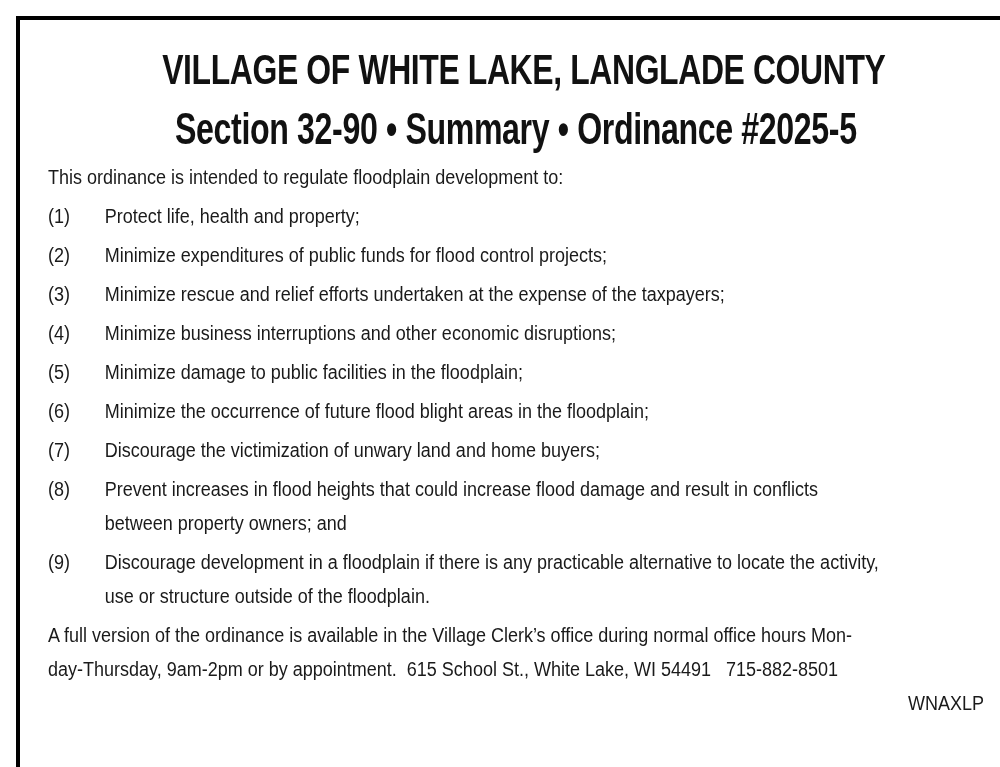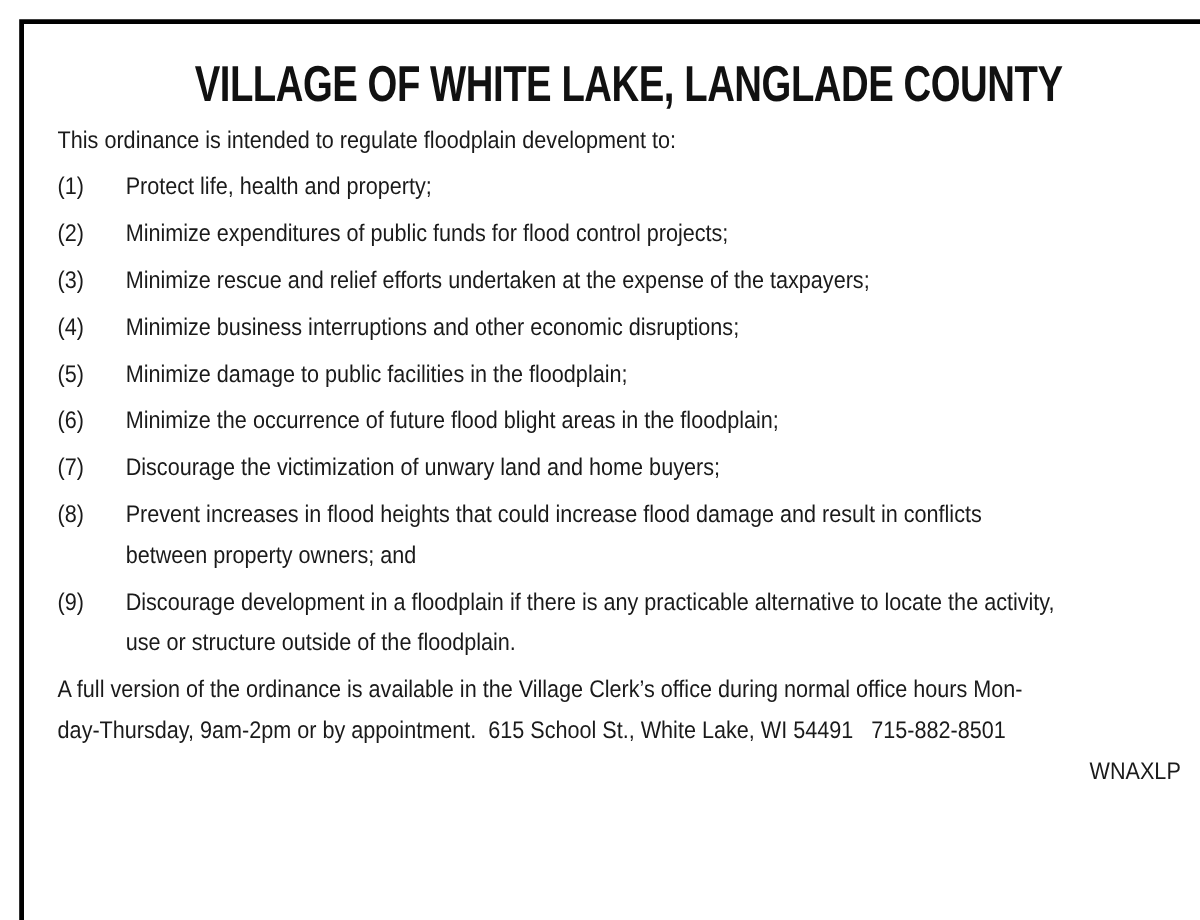--- a/index.html
+++ b/index.html
@@ -73,20 +73,23 @@
   }
 </style>
 </head>
 <body>
 
 <div class="sheet">
 
   <div class="heading-row h1">
     <span class="h-big">VILLAGE OF WHITE LAKE, LANGLADE COUNTY</span>
   </div>
+  <div class="heading-row h3">
+    <span class="h-sub">Section 32-90 • Summary • Ordinance #2025-5</span>
+  </div>
 
   <div class="bodywrap">
 
     <div class="intro">This ordinance is intended to regulate floodplain development to:</div>
 
     <div class="item">
       <span class="num">(1)</span>
       <span class="txt">Protect life, health and property;</span>
     </div>
     <div class="item">

